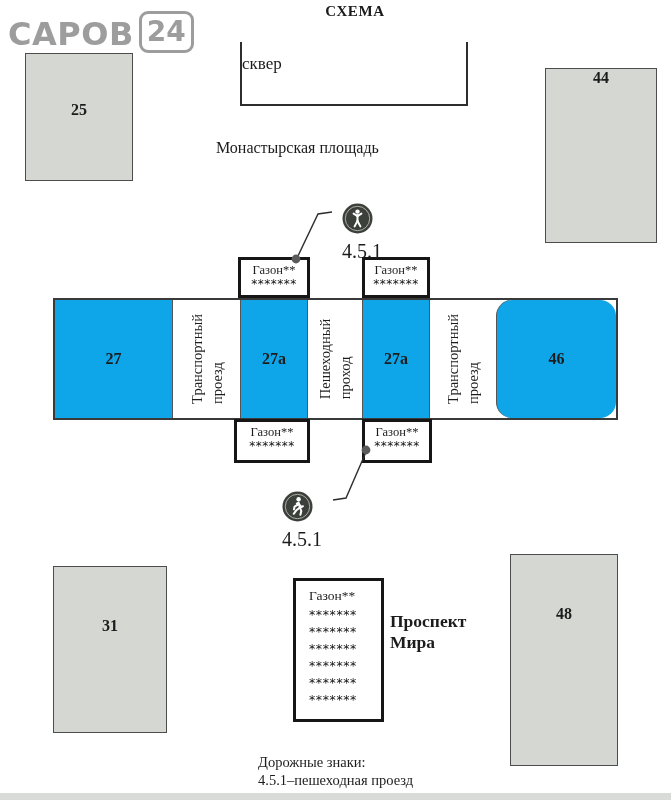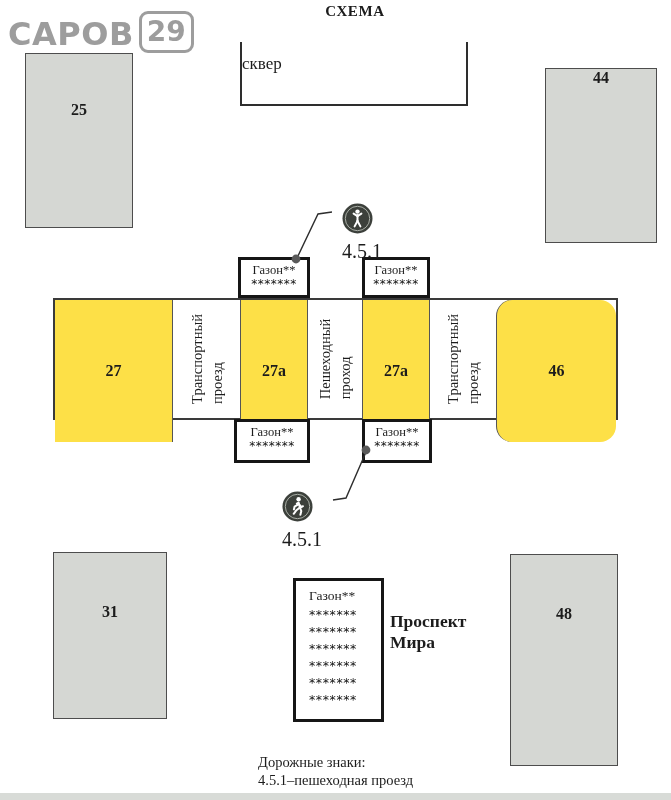--- a/index.html
+++ b/index.html
@@ -34,21 +34,21 @@
     border-left:2px solid #2e2e2e; border-right:2.5px solid #2e2e2e; border-bottom:2.5px solid #2e2e2e;
     text-align:left; padding-top:12px; font-size:17px;
   }
   .plain-label{ position:absolute; font-size:16px; }
   
   .band{
     position:absolute; left:53px; top:298px; width:565px; height:122px;
     border:2px solid #3a3a3a; background:#fff;
   }
   .seg{
-    position:absolute; top:0; height:142px; background:#fde047;
+    position:absolute; top:0; height:118px; background:#0ea5e9;
     border-left:1px solid #555; border-right:1px solid #555;
     display:flex; align-items:center; justify-content:center;
   }
   .vseg{
     position:absolute; top:0; height:118px;
     display:flex; align-items:center; justify-content:center;
   }
   .vtext{
     transform:rotate(-90deg); white-space:nowrap; text-align:left;
     font-size:14.5px; line-height:1.38;
@@ -85,34 +85,35 @@
 </style>
 </head>
 <body>
 
 <div class="stage">
 
   <div class="title">СХЕМА</div>
 
   <div class="logo">
     <span class="logo-text">САРОВ</span>
-    <span class="logo-badge">29</span>
+    <span class="logo-badge">24</span>
   </div>
 
   <div class="park">
     <span>сквер</span>
   </div>
-
-  <div class="bld" style="left:25px;top:53px;width:108px;height:175px;padding-top:47px;">
+  <div class="plain-label" style="left:216px;top:139px;">Монастырская площадь</div>
+
+  <div class="bld" style="left:25px;top:53px;width:108px;height:128px;padding-top:47px;">
     <span class="bnum">25</span>
   </div>
   <div class="bld" style="left:545px;top:68px;width:112px;height:175px;">
     <span class="bnum">44</span>
   </div>
-  <div class="bld" style="left:53px;top:552px;width:114px;height:167px;padding-top:50px;">
+  <div class="bld" style="left:53px;top:566px;width:114px;height:167px;padding-top:50px;">
     <span class="bnum">31</span>
   </div>
   <div class="bld" style="left:510px;top:554px;width:108px;height:212px;padding-top:50px;">
     <span class="bnum">48</span>
   </div>
 
   <div class="band">
     <div class="seg" style="left:0;width:118px;border-left:none;">
       <span class="bnum">27</span>
     </div>

